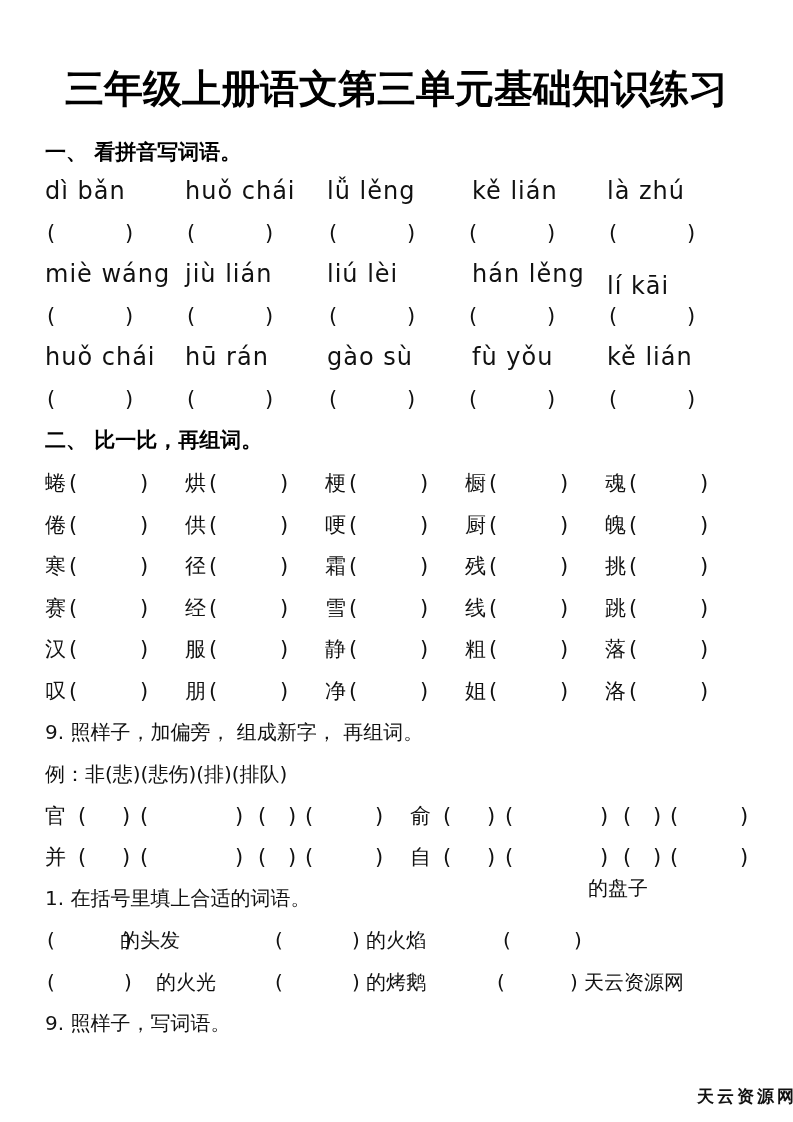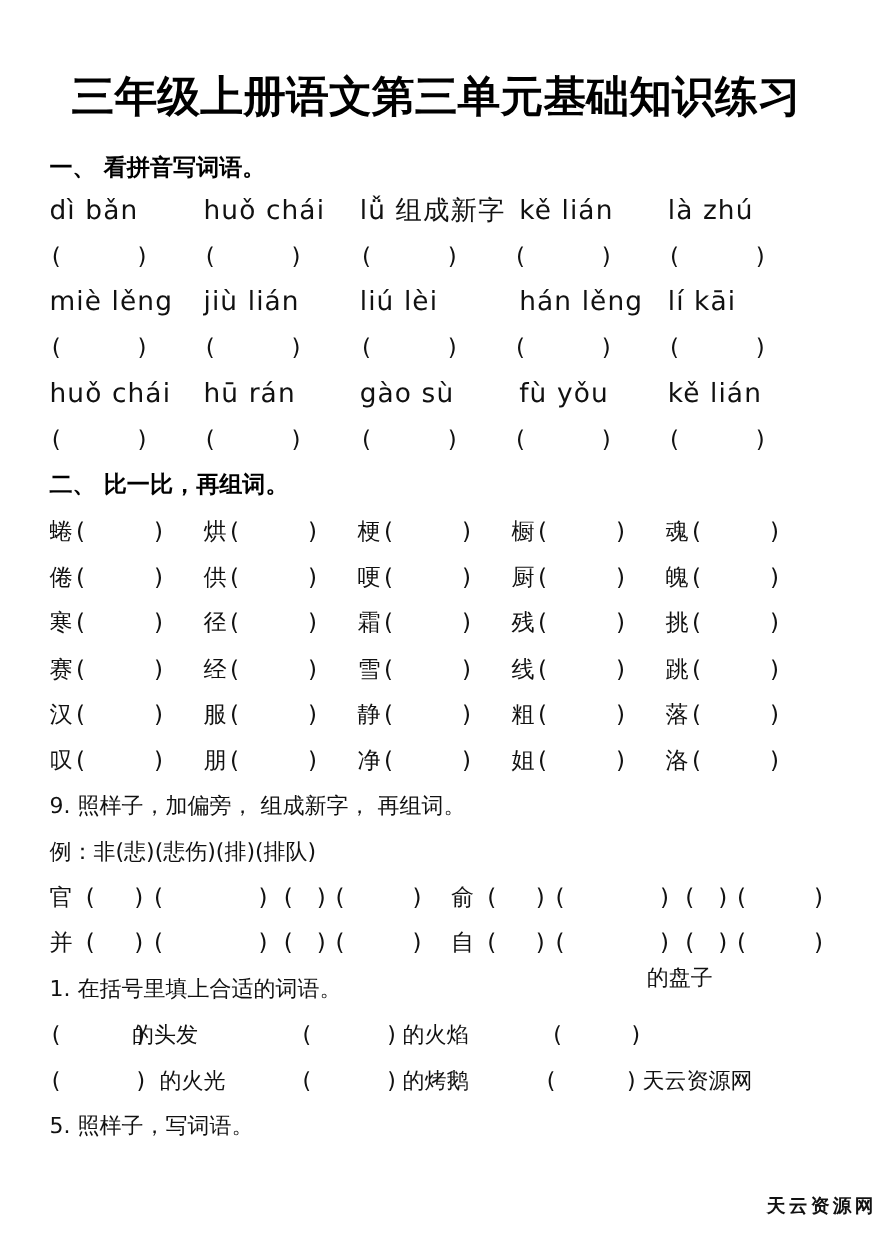--- a/index.html
+++ b/index.html
@@ -30,49 +30,49 @@
 
 <div id="s1">
     <div class="abs pinyin" style="left:45px; top:177px;">dì bǎn</div>
     <div class="abs paren" style="left:47px; top:219px;">(</div>
     <div class="abs" style="left:61px; top:219px; width:60px; height:28px;"></div>
     <div class="abs paren" style="left:125px; top:219px;">)</div>
     <div class="abs pinyin" style="left:185px; top:177px;">huǒ chái</div>
     <div class="abs paren" style="left:187px; top:219px;">(</div>
     <div class="abs" style="left:201px; top:219px; width:60px; height:28px;"></div>
     <div class="abs paren" style="left:265px; top:219px;">)</div>
-    <div class="abs pinyin" style="left:327px; top:177px;">lǚ 组成新字</div>
+    <div class="abs pinyin" style="left:327px; top:177px;">lǚ lěng</div>
     <div class="abs paren" style="left:329px; top:219px;">(</div>
     <div class="abs" style="left:343px; top:219px; width:60px; height:28px;"></div>
     <div class="abs paren" style="left:407px; top:219px;">)</div>
     <div class="abs pinyin" style="left:472px; top:177px;">kě lián</div>
     <div class="abs paren" style="left:469px; top:219px;">(</div>
     <div class="abs" style="left:483px; top:219px; width:60px; height:28px;"></div>
     <div class="abs paren" style="left:547px; top:219px;">)</div>
     <div class="abs pinyin" style="left:607px; top:177px;">là zhú</div>
     <div class="abs paren" style="left:609px; top:219px;">(</div>
     <div class="abs" style="left:623px; top:219px; width:60px; height:28px;"></div>
     <div class="abs paren" style="left:687px; top:219px;">)</div>
-    <div class="abs pinyin" style="left:45px; top:260px;">miè lěng</div>
+    <div class="abs pinyin" style="left:45px; top:260px;">miè wáng</div>
     <div class="abs paren" style="left:47px; top:302px;">(</div>
     <div class="abs" style="left:61px; top:302px; width:60px; height:28px;"></div>
     <div class="abs paren" style="left:125px; top:302px;">)</div>
     <div class="abs pinyin" style="left:185px; top:260px;">jiù lián</div>
     <div class="abs paren" style="left:187px; top:302px;">(</div>
     <div class="abs" style="left:201px; top:302px; width:60px; height:28px;"></div>
     <div class="abs paren" style="left:265px; top:302px;">)</div>
     <div class="abs pinyin" style="left:327px; top:260px;">liú lèi</div>
     <div class="abs paren" style="left:329px; top:302px;">(</div>
     <div class="abs" style="left:343px; top:302px; width:60px; height:28px;"></div>
     <div class="abs paren" style="left:407px; top:302px;">)</div>
     <div class="abs pinyin" style="left:472px; top:260px;">hán lěng</div>
     <div class="abs paren" style="left:469px; top:302px;">(</div>
     <div class="abs" style="left:483px; top:302px; width:60px; height:28px;"></div>
     <div class="abs paren" style="left:547px; top:302px;">)</div>
-    <div class="abs pinyin" style="left:607px; top:260px;">lí kāi</div>
+    <div class="abs pinyin" style="left:607px; top:272px;">lí kāi</div>
     <div class="abs paren" style="left:609px; top:302px;">(</div>
     <div class="abs" style="left:623px; top:302px; width:60px; height:28px;"></div>
     <div class="abs paren" style="left:687px; top:302px;">)</div>
     <div class="abs pinyin" style="left:45px; top:343px;">huǒ chái</div>
     <div class="abs paren" style="left:47px; top:385px;">(</div>
     <div class="abs" style="left:61px; top:385px; width:60px; height:28px;"></div>
     <div class="abs paren" style="left:125px; top:385px;">)</div>
     <div class="abs pinyin" style="left:185px; top:343px;">hū rán</div>
     <div class="abs paren" style="left:187px; top:385px;">(</div>
     <div class="abs" style="left:201px; top:385px; width:60px; height:28px;"></div>
@@ -282,26 +282,26 @@
     <div class="abs" style="left:291px; top:926px; width:59px; height:28px;"></div>
     <div class="abs txt" style="left:352px; top:926px;">)</div>
     <div class="abs txt" style="left:366px; top:926px;">的火焰</div>
     <div class="abs txt" style="left:503px; top:926px;">(</div>
     <div class="abs" style="left:519px; top:926px; width:53px; height:28px;"></div>
     <div class="abs txt" style="left:574px; top:926px;">)</div>
     <div class="abs txt" style="left:588px; top:874px;">的盘子</div>
     <div class="abs txt" style="left:47px; top:968px;">(</div>
     <div class="abs" style="left:63px; top:968px; width:59px; height:28px;"></div>
     <div class="abs txt" style="left:124px; top:968px;">)</div>
-    <div class="abs txt" style="left:145px; top:968px;">的火光</div>
+    <div class="abs txt" style="left:156px; top:968px;">的火光</div>
     <div class="abs txt" style="left:275px; top:968px;">(</div>
     <div class="abs" style="left:291px; top:968px; width:59px; height:28px;"></div>
     <div class="abs txt" style="left:352px; top:968px;">)</div>
     <div class="abs txt" style="left:366px; top:968px;">的烤鹅</div>
     <div class="abs txt" style="left:497px; top:968px;">(</div>
     <div class="abs" style="left:513px; top:968px; width:55px; height:28px;"></div>
     <div class="abs txt" style="left:570px; top:968px;">)</div>
     <div class="abs txt" style="left:584px; top:968px;">天云资源网</div>
   </div>
 
-<div class="abs txt" style="left:45px; top:1009px;">5. 照样子，写词语。</div>
+<div class="abs txt" style="left:45px; top:1009px;">9. 照样子，写词语。</div>
 
 <div class="abs watermark" style="left:697px; top:1085px;">天云资源网</div>
 
 </body></html>

